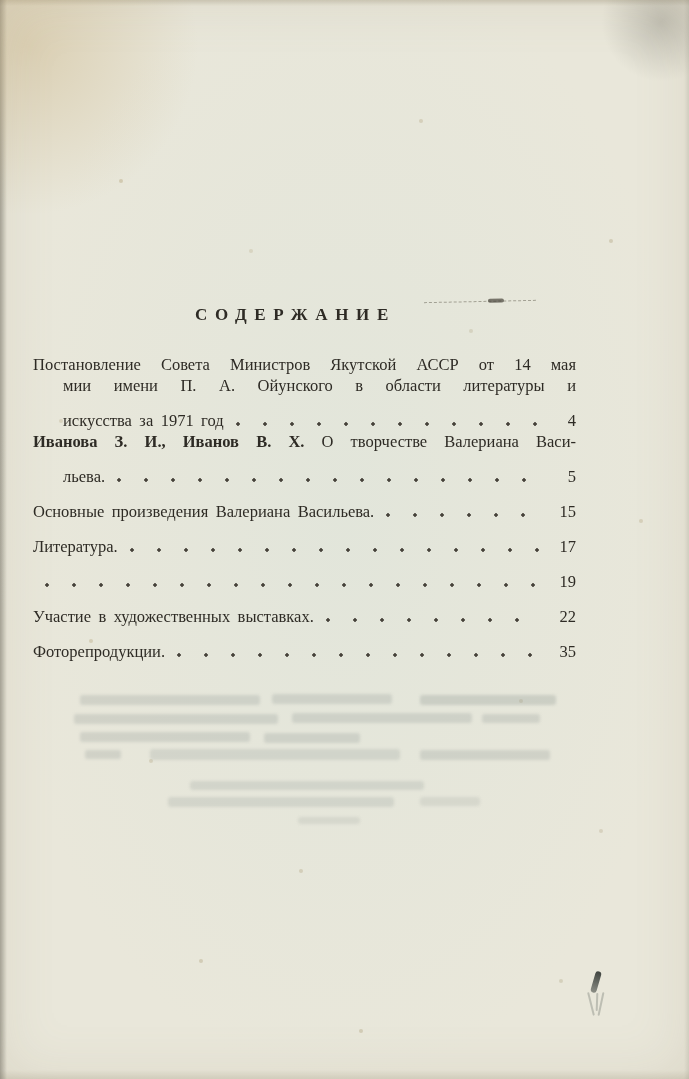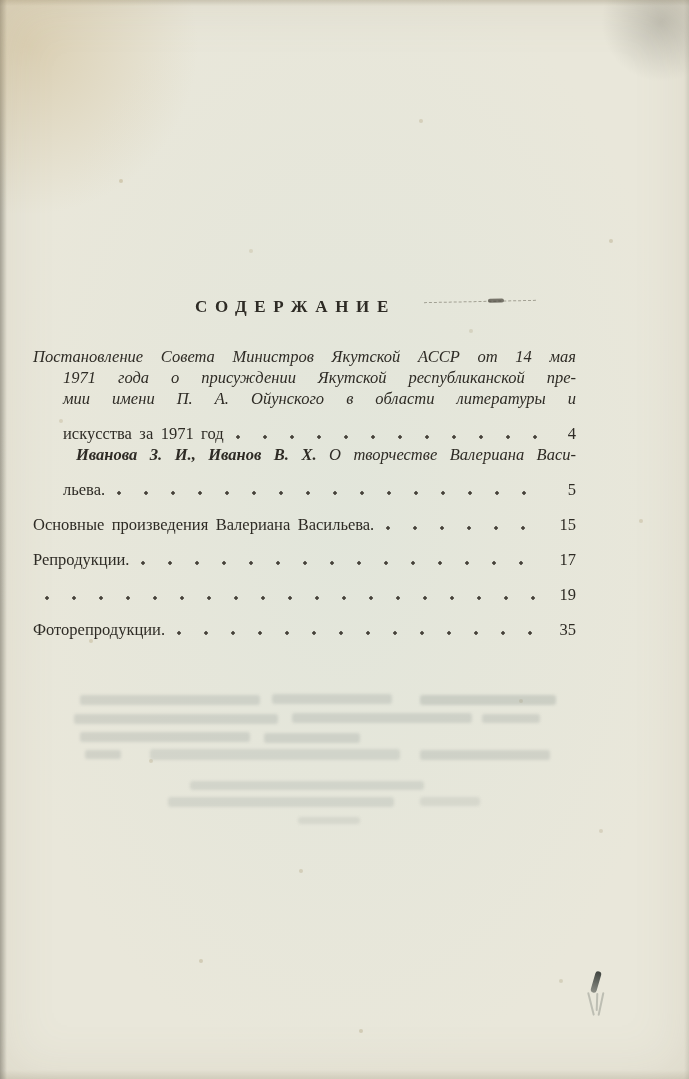--- a/index.html
+++ b/index.html
@@ -47,29 +47,29 @@
 
   .content {
     position: absolute; left: 33px; top: 296px; width: 543px;
     font-size: 16.5px; line-height: 21px;
   }
   .title {
     text-align: center;
     font-weight: bold;
     font-size: 17px;
     letter-spacing: 0.45em;
-    margin: 0 0 29px 0;
+    margin: 8px 0 29px 0;
     padding-right: 18px; 
   }
   .toc { word-spacing: 0.20em; }
   .toc-line { min-height: 21px; }
-  .toc-line.justified { text-align: justify; text-align-last: justify; font-style: italic; }
+  .toc-line.justified { text-align: justify; text-align-last: justify; }
   .toc-line.indent { padding-left: 30px; }
   .toc-line.last { display: flex; margin-top: 14px; }
-  .authors { font-weight: bold; margin-left: 43px; }
+  .authors { font-weight: bold; }
   .authors::after { content: " "; }
   .dots {
     flex: 1 1 auto;
     align-self: flex-end;
     height: 6px;
     margin: 0 10px 4px 12px;
     background-image: radial-gradient(circle at 2px 3px, #46423a 1.45px, rgba(70,66,58,0) 2.1px);
     background-size: 27px 6px;
     background-repeat: repeat-x;
   }
@@ -133,21 +133,20 @@
     <span class="blob"></span>
   </div>
 
   <div class="content">
     <h1 class="title">СОДЕРЖАНИЕ</h1>
 
     <div class="toc">
 
       <div class="toc-entry">
         <div class="toc-line justified"><span>Постановление Совета Министров Якутской АССР от 14 мая</span></div>
-        <div class="toc-line justified indent"><span>1971 года о присуждении Якутской республиканской пре-</span></div>
         <div class="toc-line justified indent"><span>мии имени П. А. Ойунского в области литературы и</span></div>
         <div class="toc-line last indent">
           <span>искусства за 1971 год</span>
           <span class="dots"></span>
           <span class="page-num">4</span>
         </div>
       </div>
 
       <div class="toc-entry">
         <div class="toc-line justified">
@@ -163,33 +162,40 @@
       <div class="toc-entry">
         <div class="toc-line last">
           <span>Основные произведения Валериана Васильева.</span>
           <span class="dots"></span>
           <span class="page-num">15</span>
         </div>
       </div>
 
       <div class="toc-entry">
         <div class="toc-line last">
-          <span>Репродукции.</span>
+          <span>Литература.</span>
           <span class="dots"></span>
           <span class="page-num">17</span>
         </div>
       </div>
 
       <div class="toc-entry">
         <div class="toc-line last">
           <span class="dots"></span>
           <span class="page-num">19</span>
         </div>
       </div>
 
+      <div class="toc-entry">
+        <div class="toc-line last">
+          <span>Участие в художественных выставках.</span>
+          <span class="dots"></span>
+          <span class="page-num">22</span>
+        </div>
+      </div>
 
       <div class="toc-entry">
         <div class="toc-line last">
           <span>Фоторепродукции.</span>
           <span class="dots"></span>
           <span class="page-num">35</span>
         </div>
       </div>
 
     </div>

